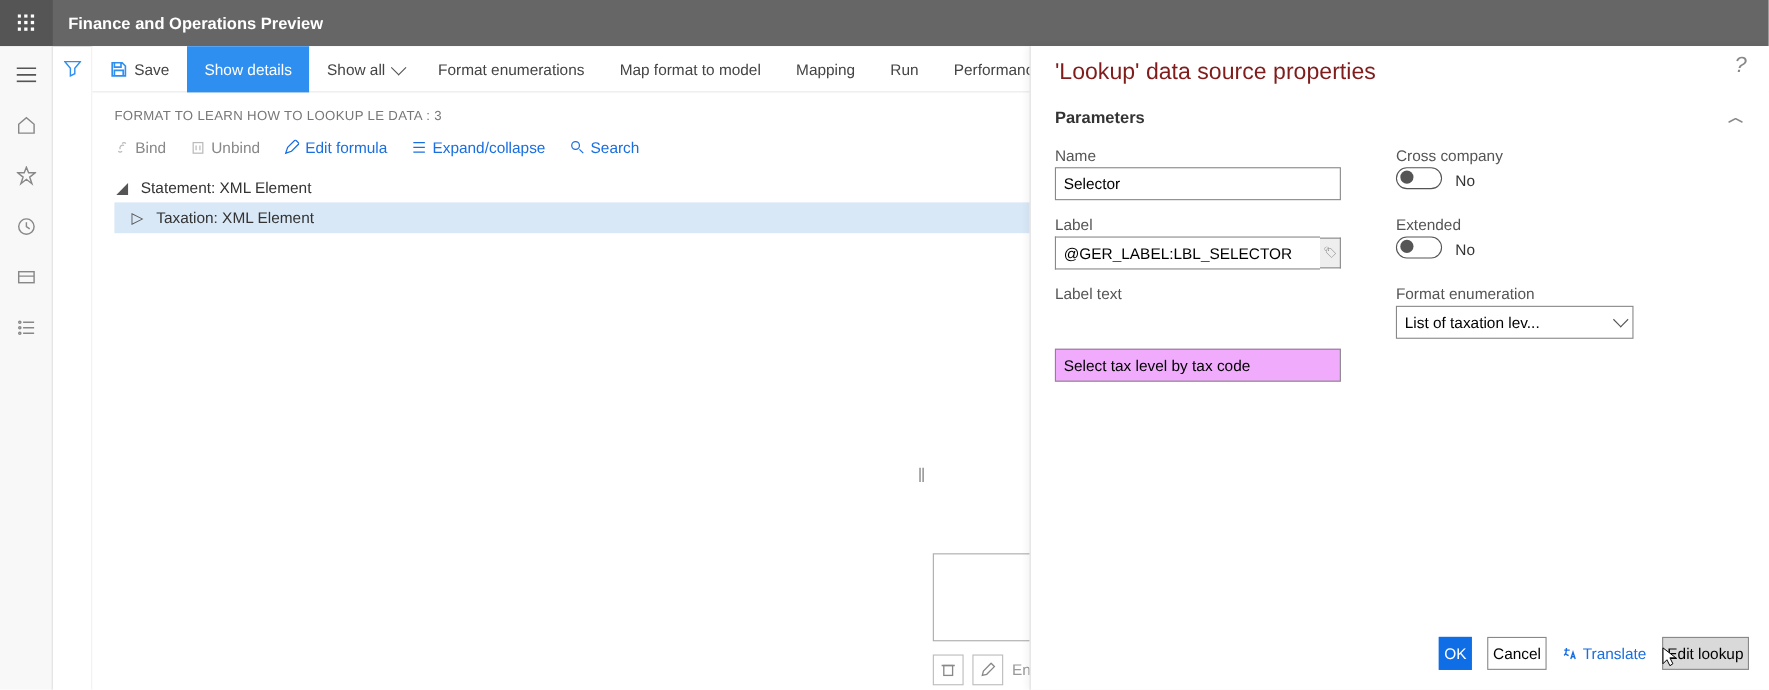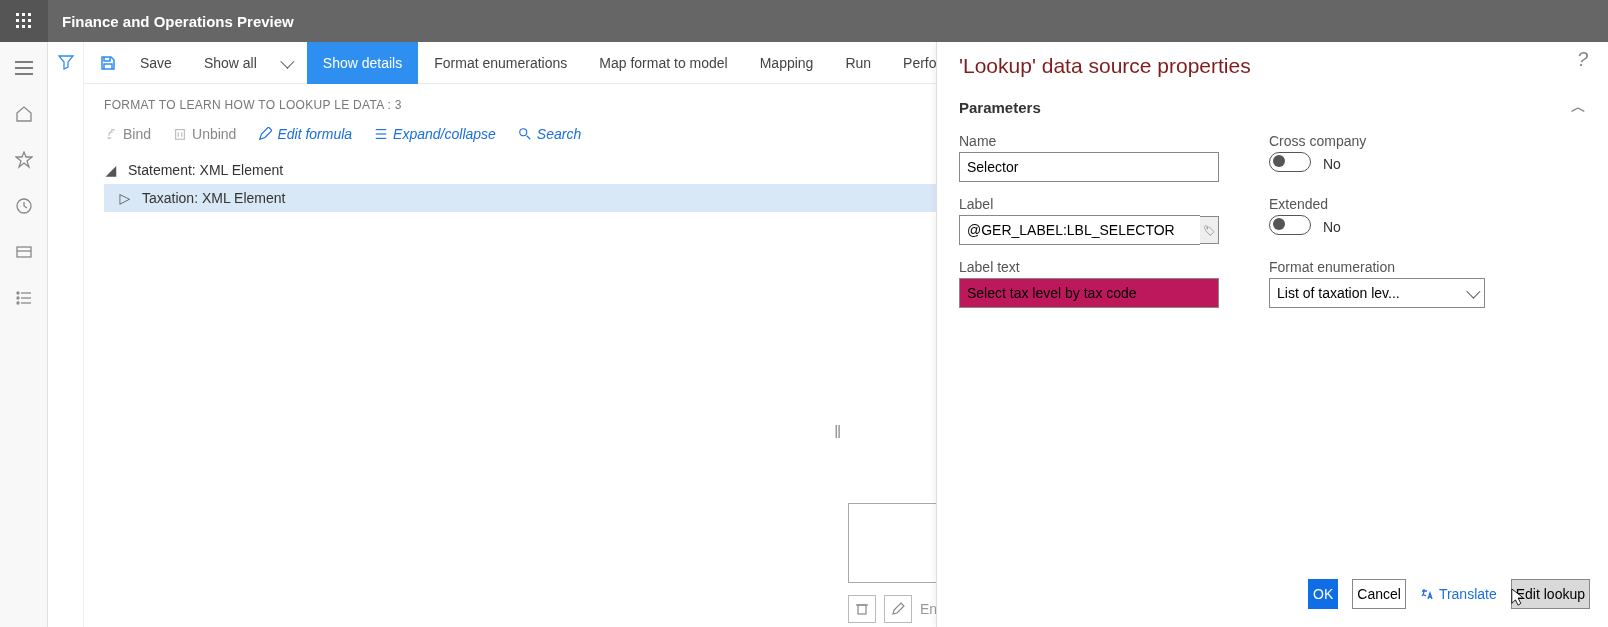--- a/index.html
+++ b/index.html
@@ -5,31 +5,31 @@
 * { box-sizing: border-box; margin: 0; padding: 0; font-family: "Segoe UI", Arial, sans-serif; }
 html, body { width: 1608px; height: 627px; overflow: hidden; background: #fff; }
 .titlebar { height: 42px; background: #666; color: #fff; display: flex; align-items: center; }
 .waffle { width: 48px; height: 42px; display: flex; align-items: center; justify-content: center; background: #555; cursor: pointer; }
 .waffle svg { fill: #fff; }
 .app-title { font-size: 15px; font-weight: 600; margin-left: 14px; }
 .main { display: flex; height: calc(627px - 42px); }
 .leftnav { width: 48px; background: #f8f8f8; border-right: 1px solid #e0e0e0; display: flex; flex-direction: column; align-items: center; padding-top: 14px; gap: 22px; }
 .leftnav .navitem { width: 24px; height: 24px; display: flex; align-items: center; justify-content: center; color: #555; cursor: pointer; }
 .commandbar { height: 42px; border-bottom: 1px solid #e9e9e9; display: flex; align-items: center; gap: 0; }
-.commandbar .cmd { padding: 0 16px; height: 42px; display: flex; align-items: center; font-size: 14px; color: #444; cursor: pointer; gap: 24px; }
+.commandbar .cmd { padding: 0 16px; height: 42px; display: flex; align-items: center; font-size: 14px; color: #444; cursor: pointer; gap: 6px; }
 .commandbar .cmd.primary { background: #2e8ff0; color: #fff; }
 .commandbar .save svg { fill: none; stroke: #2e8ff0; stroke-width: 1.5; }
 .filtercol { width: 36px; border-right: 1px solid #eee; display: flex; flex-direction: column; align-items: center; padding-top: 12px; }
 .content { flex: 1; display: flex; flex-direction: column; position: relative; background: #fff; }
 .page-head { padding: 14px 20px 8px; }
 .breadcrumb { font-size: 12px; color: #777; letter-spacing: .3px; }
 .page-title { font-size: 29px; font-weight: 300; color: #333; margin-top: 2px; }
 .subtoolbar { display: flex; align-items: center; gap: 22px; padding: 6px 20px 10px; font-size: 14px; }
 .subtoolbar .tool { display: flex; align-items: center; gap: 5px; color: #888; cursor: default; }
-.subtoolbar .tool.active { color: #1a6fe0; cursor: pointer; font-style: italic; }
+.subtoolbar .tool.active { color: #1a6fe0; cursor: pointer; }
 .subtoolbar .tool svg { width: 14px; height: 14px; }
 .workspace { display: flex; flex: 1; overflow: hidden; }
 .tree-pane { flex: 1; padding: 4px 0 0 20px; }
 .tree-row { display: flex; align-items: center; height: 28px; font-size: 14px; color: #333; padding-right: 12px; }
 .tree-row.selected { background: #d9e8f7; }
 .tree-row .caret { width: 14px; text-align: center; color: #555; }
 .right-pane { width: 170px; border-left: 0; padding: 0 6px; display: flex; flex-direction: column; position: relative; }
 .right-tabs { display: flex; gap: 18px; font-size: 15px; color: #666; padding: 6px 0 10px; margin-left: -4px; }
 .right-tabs .tab { cursor: pointer; padding-bottom: 4px; }
 .right-tabs .tab.active { color: #1a6fe0; border-bottom: 2px solid #1a6fe0; font-weight: 600; }
@@ -44,21 +44,21 @@
 .enabled-lbl { font-size: 14px; color: #999; }
 .panel { position: absolute; right: 0; top: 42px; width: 672px; height: calc(627px - 42px); background: #fff; border-left: 1px solid #ddd; box-shadow: -2px 0 6px rgba(0,0,0,0.05); display: flex; flex-direction: column; }
 .panel-head { padding: 12px 22px 6px; position: relative; }
 .panel-title { font-size: 21px; color: #7f1d1d; }
 .help-ic { position: absolute; right: 20px; top: 6px; color: #888; font-size: 20px; cursor: pointer; font-style: italic; }
 .section-head { display: flex; justify-content: space-between; align-items: center; padding: 14px 22px 4px; font-size: 15px; font-weight: 600; color: #333; cursor: pointer; }
 .section-head .chev { color: #888; }
 .form-grid { display: grid; grid-template-columns: 260px 200px; column-gap: 50px; row-gap: 14px; padding: 12px 22px; align-items: start; }
 .field-label { font-size: 14px; color: #555; margin-bottom: 3px; display: block; }
 .txt { width: 100%; height: 30px; border: 1px solid #888; padding: 0 7px; font-size: 14px; }
-.txt.readonly { background: #be185d; }
+.txt.readonly { background: #f0abfc; margin-top: 39px; }
 .label-field { display: flex; align-items: center; }
 .label-field .badge { width: 20px; height: 28px; background: #eee; border: 1px solid #888; border-left: none; display: flex; align-items: center; justify-content: center; font-size: 10px; color: #888; }
 .toggle { display: flex; align-items: flex-end; gap: 12px; }
 .toggle-track { width: 42px; height: 20px; border-radius: 12px; border: 1.5px solid #555; position: relative; cursor: pointer; }
 .toggle-track::after { content: ""; width: 12px; height: 12px; border-radius: 50%; background: #555; position: absolute; top: 2px; left: 3px; }
 .toggle-lbl { font-size: 14px; color: #333; }
 .select-wrap { position: relative; width: 216px; }
 .select-wrap .caret-down { position: absolute; right: 8px; top: 6px; color: #555; pointer-events: none; }
 .panel-footer { margin-top: auto; padding: 12px 18px 18px; display: flex; justify-content: flex-end; align-items: center; gap: 14px; }
 .btn { height: 30px; padding: 0 4px; border: 1px solid #888; background: #fff; font-size: 14px; cursor: pointer; display: inline-flex; align-items: center; }
@@ -138,26 +138,26 @@
   </div>
 
   <div class="content">
     <div class="commandbar">
       <div class="cmd save">
         <svg width="16" height="16" viewBox="0 0 16 16">
             <path d="M2 2h9l3 3v9H2z M4 2v4h6V2 M4 14v-5h8v5"></path>
           </svg>
         <span>Save</span>
       </div>
+      <div class="cmd primary">
+          <span>Show details</span>
+        </div>
       <div class="cmd">
           <span>Show all</span>
           <span class="chev-down"></span>
-        </div>
-      <div class="cmd primary">
-          <span>Show details</span>
         </div>
       <div class="cmd">
           <span>Format enumerations</span>
         </div>
       <div class="cmd">
           <span>Map format to model</span>
         </div>
       <div class="cmd">
           <span>Mapping</span>
         </div>

